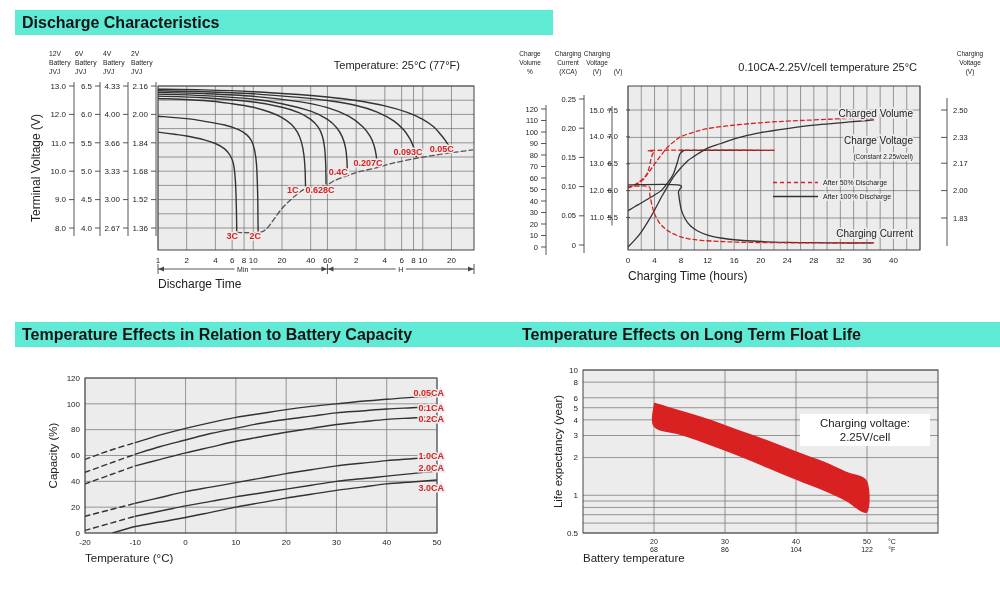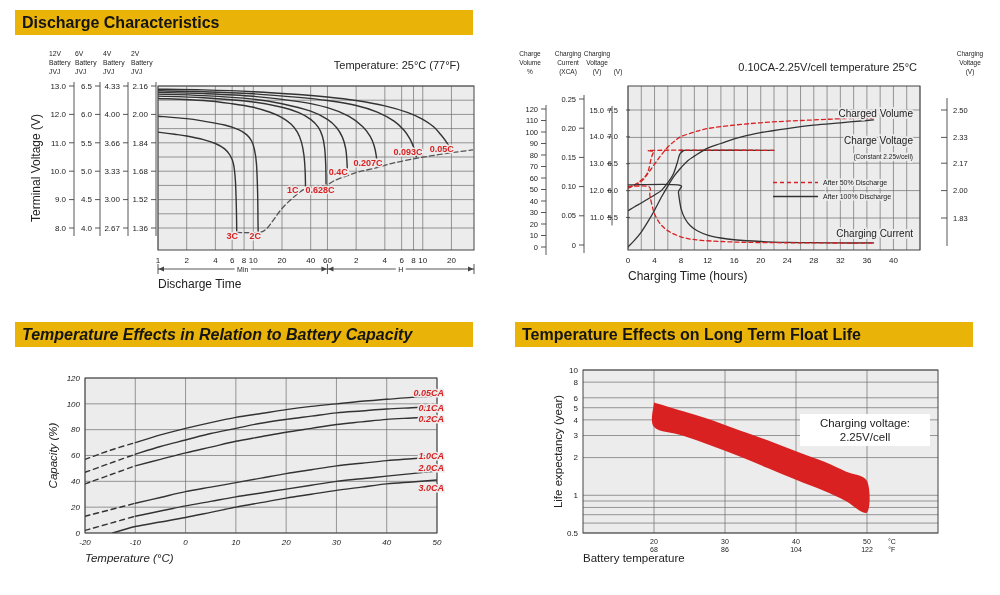--- a/index.html
+++ b/index.html
@@ -1,23 +1,23 @@
 <!DOCTYPE html>
 <html><head>
 <meta charset="utf-8">
 <style>
   html,body{margin:0;padding:0;}
   body{width:1000px;height:595px;background:#ffffff;position:relative;overflow:hidden;
        font-family:"Liberation Sans", sans-serif;}
   .panel{position:absolute;width:500px;}
   .p1{left:0;top:0;height:310px;}
   .p2{left:500px;top:0;height:310px;}
-  .p3{left:0;top:312px;height:283px;font-style:italic;}
+  .p3{left:0;top:312px;height:283px;}
   .p4{left:500px;top:312px;height:283px;}
-  .hdr{position:absolute;left:15px;top:10px;width:458px;height:25px;background:#eab308;}
+  .hdr{position:absolute;left:15px;top:10px;width:538px;height:25px;background:#5eead4;}
   .hdr span{display:block;padding-left:7px;line-height:25px;font-size:16px;font-weight:bold;color:#141414;}
   svg{position:absolute;left:0;top:40px;display:block;}
   svg text{font-family:"Liberation Sans", sans-serif;}
 </style>
 </head>
 <body>
 
 <div class="panel p1">
   <div class="hdr">
     <span>Discharge Characteristics</span>

